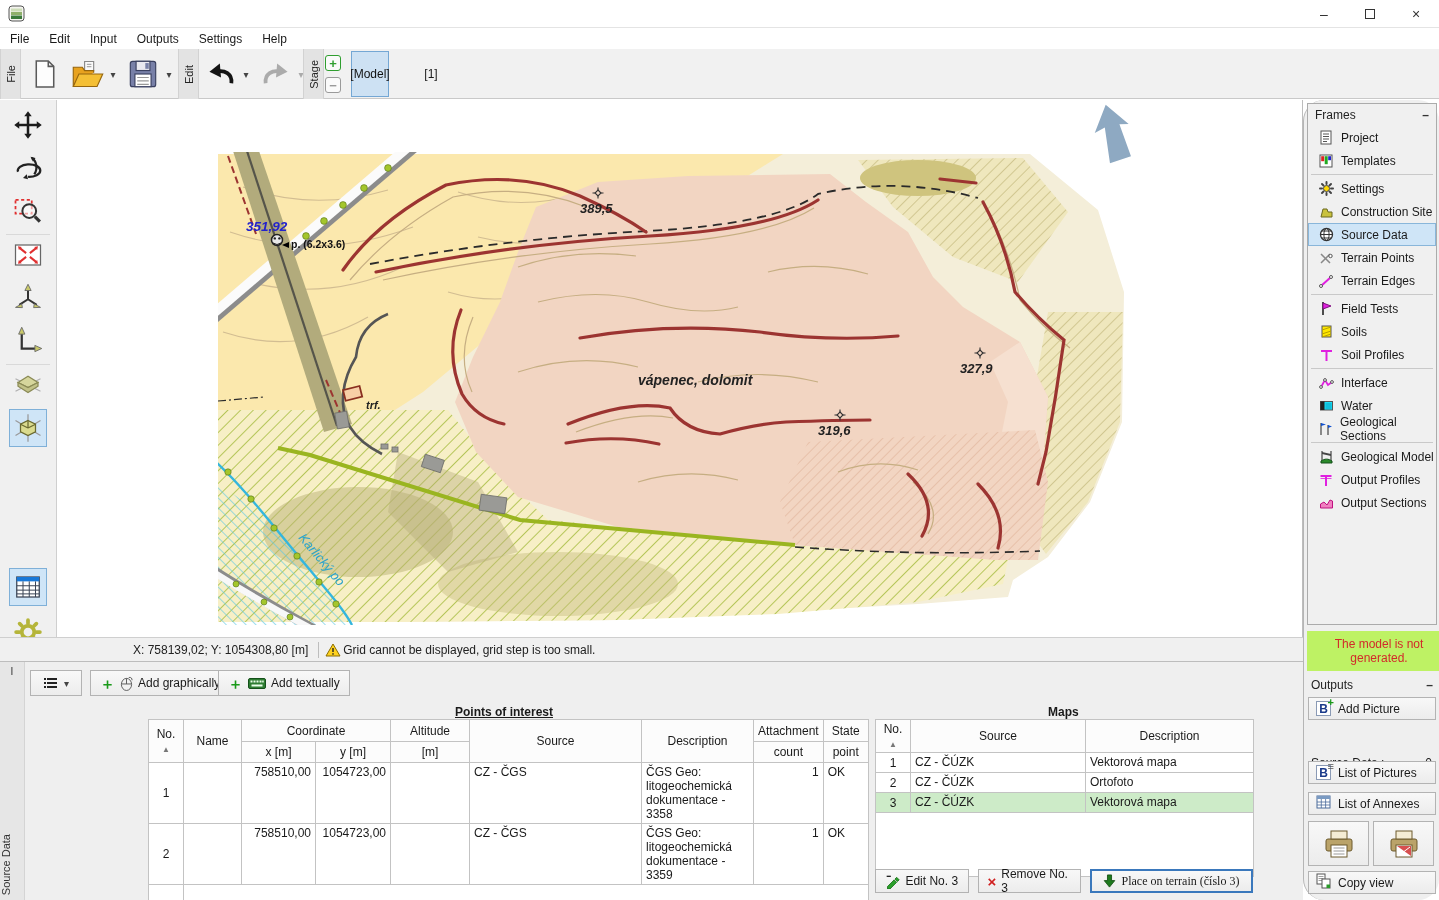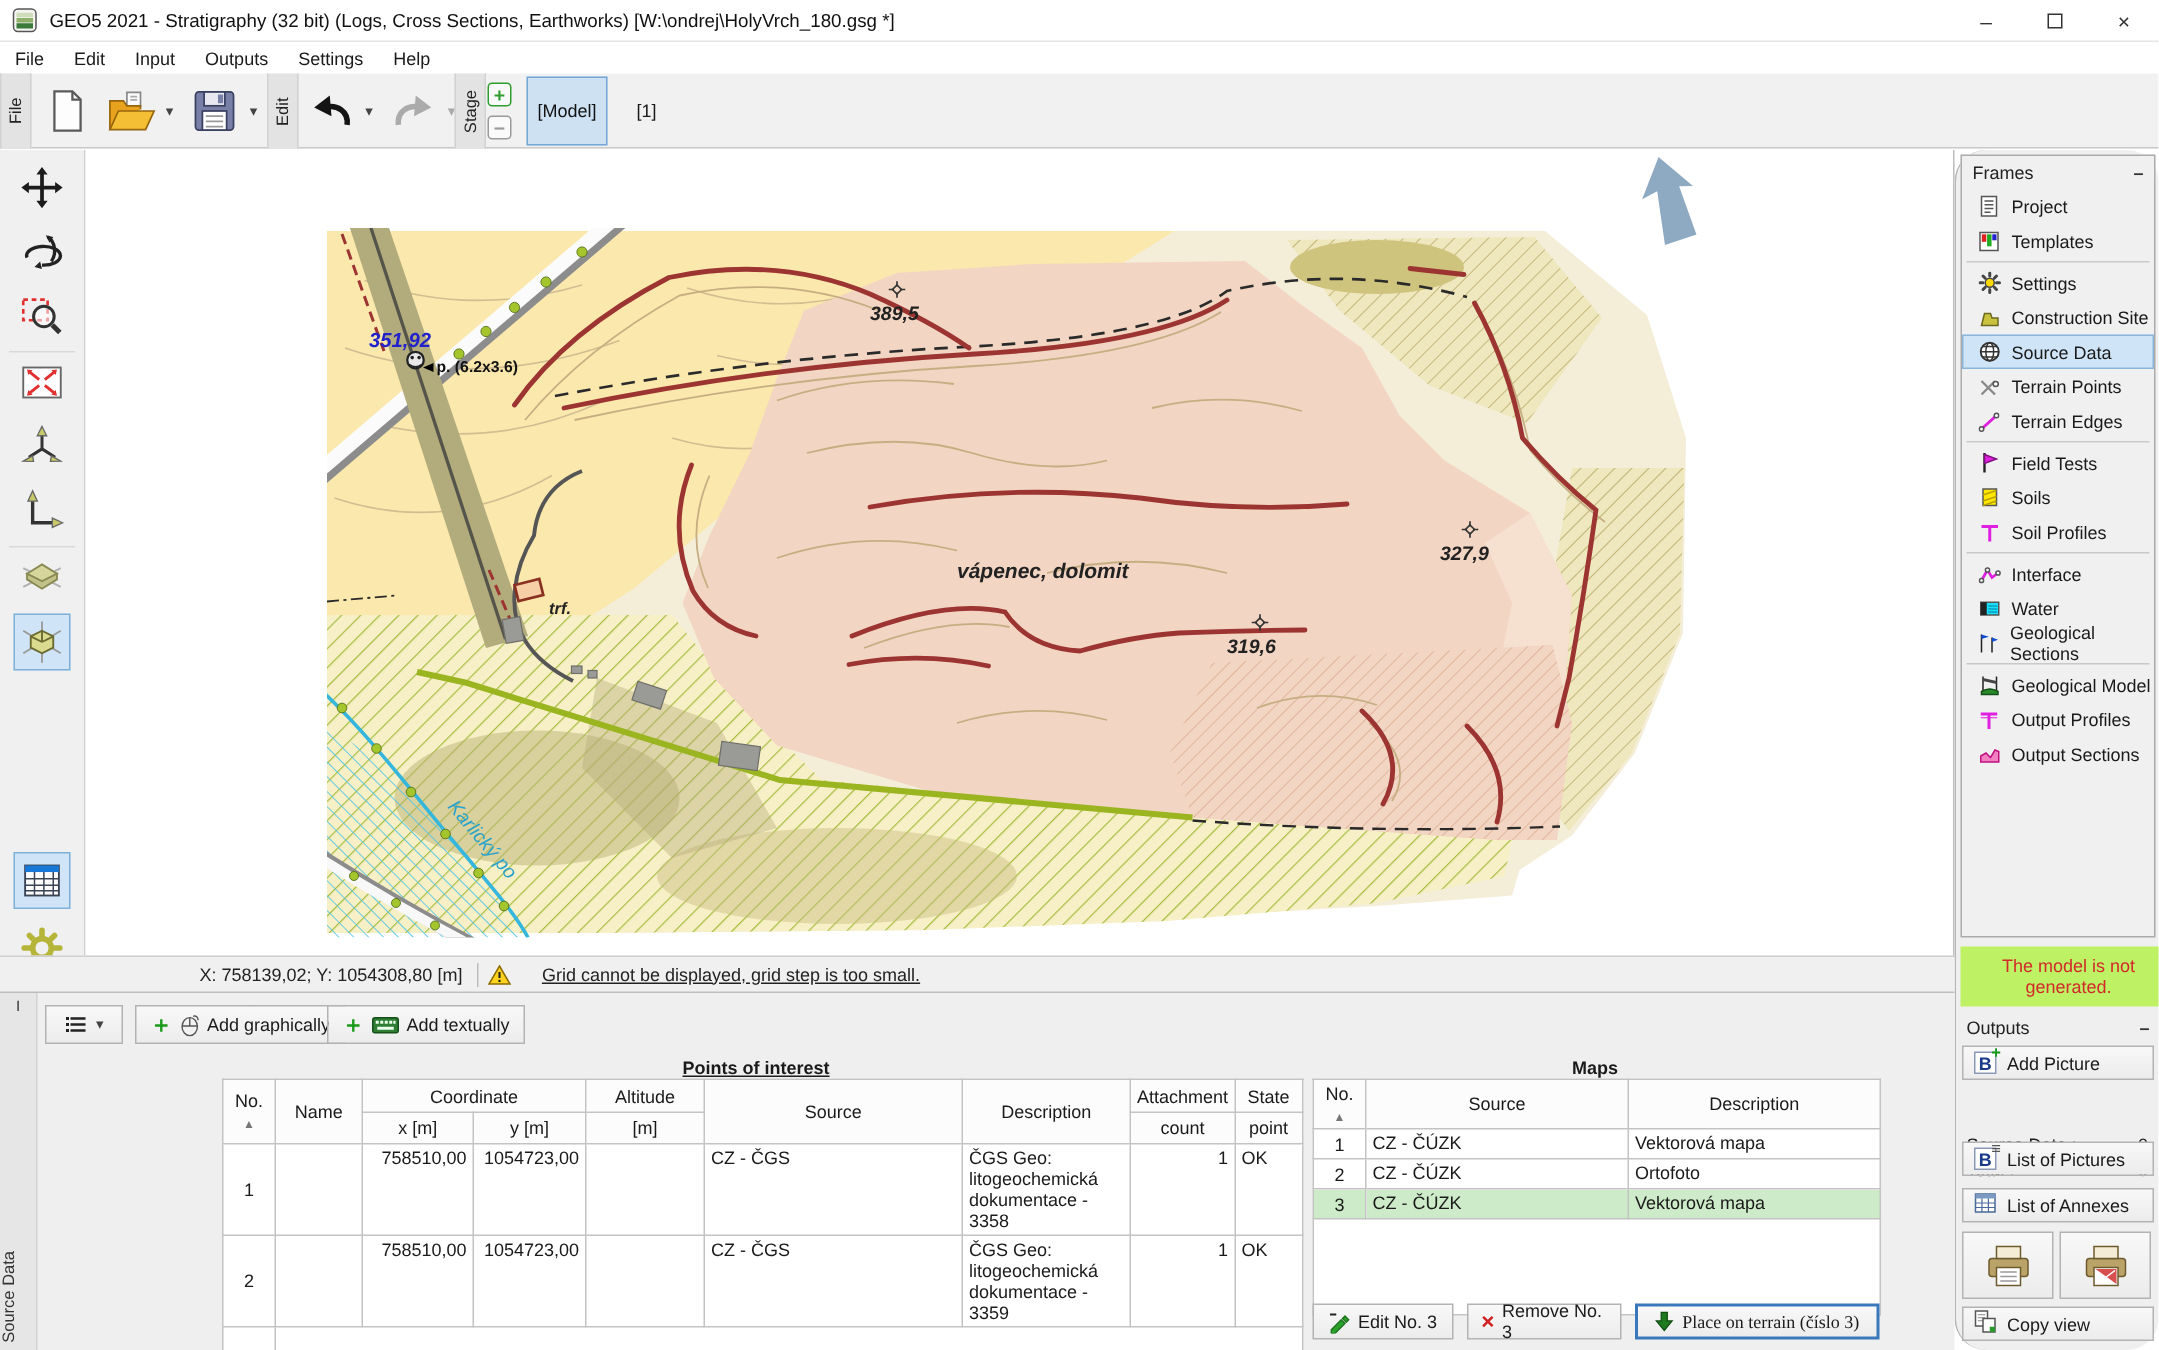--- a/index.html
+++ b/index.html
@@ -18,42 +18,42 @@
   #menubar { position:absolute; left:0; top:28px; width:1439px; height:21px; background:#fff; display:flex; align-items:center; }
   #menubar span { padding:2px 10px; cursor:default; }
 
   
   #toolbar { position:absolute; left:0; top:49px; width:1439px; height:50px; background:#f1f1f1; border-bottom:1px solid #c9c9c9; }
   .vstrip { position:absolute; top:0; height:50px; width:21px; background:#e3e3e3; border-left:1px solid #d2d2d2; border-right:1px solid #d2d2d2; display:flex; align-items:center; justify-content:center; }
   .vstrip span { writing-mode:vertical-rl; transform:rotate(180deg); font-size:11px; color:#222; }
   .tbtn { position:absolute; top:4px; height:42px; display:flex; align-items:center; justify-content:center; cursor:default; }
   .darr { font-size:10px; color:#444; }
   .darr.dis { color:#aaa; }
-  #model-btn { position:absolute; left:351px; top:2px; width:54px; height:46px; background:#cde1f3; border:1px solid #74a7d4; display:flex; align-items:center; justify-content:center; font-size:12px; color:#111; }
+  #model-btn { position:absolute; left:351px; top:2px; width:38px; height:46px; background:#cde1f3; border:1px solid #74a7d4; display:flex; align-items:center; justify-content:center; font-size:12px; color:#111; }
   #stage-tab1 { position:absolute; left:416px; top:2px; width:30px; height:46px; display:flex; align-items:center; justify-content:center; }
   .stg { position:absolute; left:325px; width:16px; height:16px; border-radius:3px; display:flex; align-items:center; justify-content:center; font-weight:bold; font-size:13px; line-height:1; background:#fafafa; }
   .stg.plus { top:6px; border:1.5px solid #2f9e2f; color:#2f9e2f; }
   .stg.minus { top:28px; border:1.5px solid #9a9a9a; color:#9a9a9a; }
 
   
   #lefttools { position:absolute; left:0; top:100px; width:57px; height:537px; background:#f0f0f0; border-right:1px solid #cfcfcf; }
   .ltb { position:absolute; left:9px; width:38px; height:38px; display:flex; align-items:center; justify-content:center; border:1px solid transparent; cursor:default; }
   .ltb.sel { background:#cfe5f7; border:1px solid #7fb0d8; }
   .lsep { position:absolute; left:6px; width:44px; height:1px; background:#d9d9d9; }
 
   
   #canvas { position:absolute; left:57px; top:100px; width:1246px; height:537px; background:#fff; border-right:1px solid #bdbdbd; overflow:hidden; }
   #mapsvg { position:absolute; left:161px; top:52px; }
   #northarrow { position:absolute; left:1026px; top:2px; }
 
   
   #statusbar { position:absolute; left:0; top:637px; width:1439px; height:24px; background:#f0f0f0; border-top:1px solid #cfcfcf; display:flex; align-items:center; }
   #statusbar .coords { margin-left:133px; color:#222; }
   #statusbar .sdiv { width:1px; height:16px; background:#bdbdbd; margin:0 6px 0 10px; }
-  #statusbar .wmsg { margin-left:20px; color:#222;text-decoration:underline; }
+  #statusbar .wmsg { margin-left:2px; color:#222; }
 
   
   #bottompanel { position:absolute; left:0; top:661px; width:1303px; height:239px; background:#efefef; border-top:1px solid #bdbdbd; }
   #bp-strip { position:absolute; left:0; top:0; width:25px; height:239px; background:#e6e6e6; border-right:1px solid #d4d4d4; }
   #bp-strip .handle { display:block; text-align:center; font-size:10px; margin-top:4px; color:#333; }
   #bp-strip .vlabel { position:absolute; bottom:6px; left:0; width:25px; text-align:center; writing-mode:vertical-rl; transform:rotate(180deg); font-size:11px; color:#333; }
   .bbtn { border:1px solid #b3b3b3; background:linear-gradient(#f8f8f8,#ececec); display:inline-flex; align-items:center; justify-content:center; gap:5px; height:26px; padding:0 9px; cursor:default; }
   #bp-listbtn { position:absolute; left:30px; top:8px; width:52px; }
   #bp-addg { position:absolute; left:90px; top:8px; }
   #bp-addt { position:absolute; left:218px; top:8px; }
@@ -100,21 +100,20 @@
 </head>
 <body>
 
 <div id="titlebar">
   <svg class="appicon" viewBox="0 0 17 17">
     <rect x="1" y="1" width="15" height="15" rx="3" fill="#f4f4f0" stroke="#555"></rect>
     <rect x="3" y="10.5" width="11" height="3.5" fill="#3a7a3a"></rect>
     <rect x="3" y="7" width="11" height="3" fill="#8fb06a"></rect>
     <rect x="3" y="3.5" width="11" height="3" fill="#cdddb8"></rect>
   </svg>
-  <span class="title">GEO5 2021 - Stratigraphy (32 bit) (Logs, Cross Sections, Earthworks) [W:\ondrej\HolyVrch_180.gsg *]</span>
   <div class="wincontrols">
     <div>
         <span>–</span>
       </div>
     <div>
         <span class="maxbox"></span>
       </div>
     <div>
         <span>×</span>
       </div>

